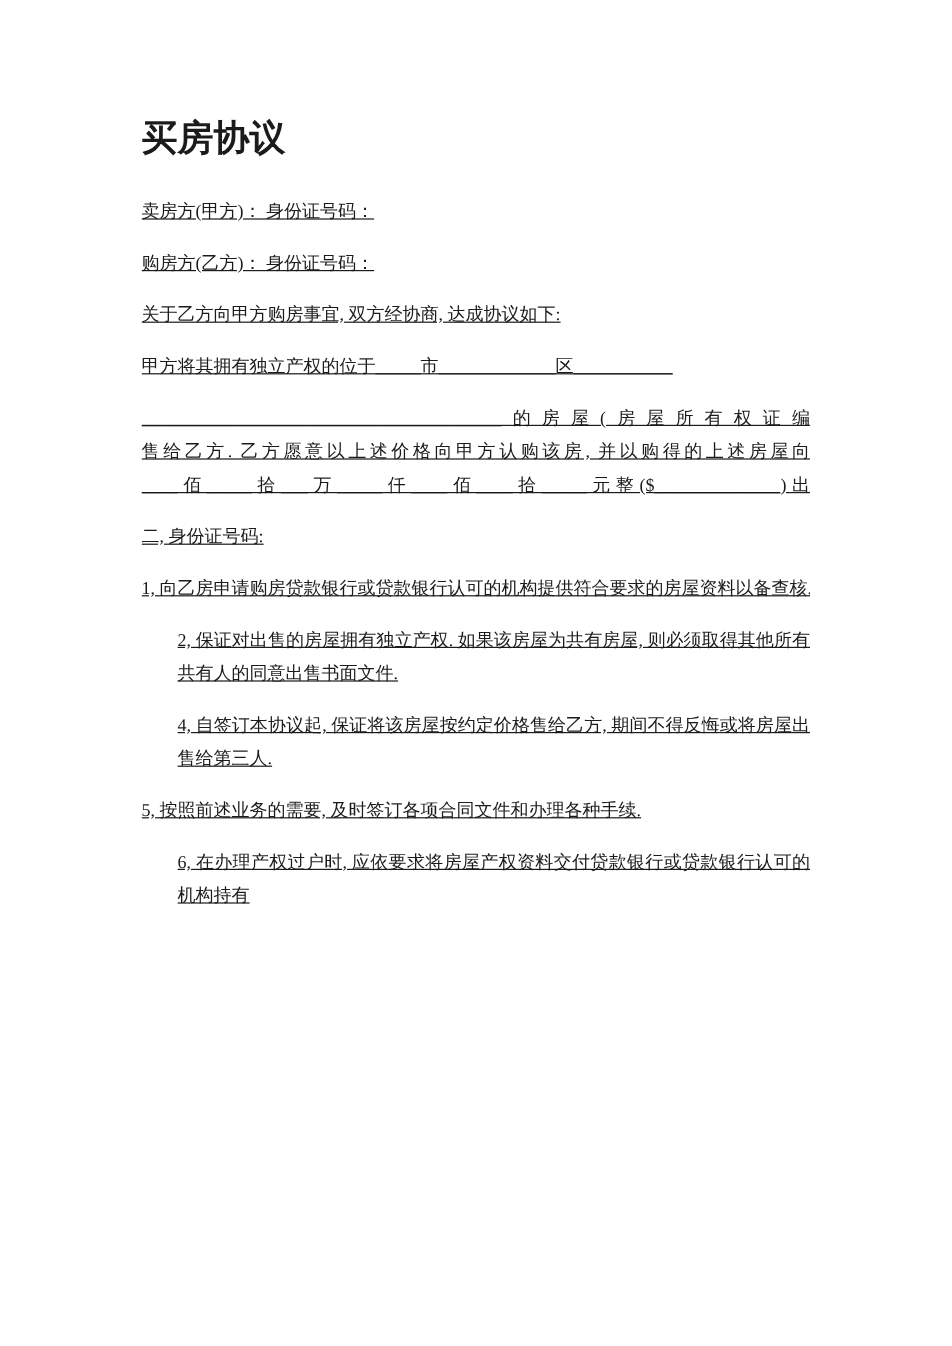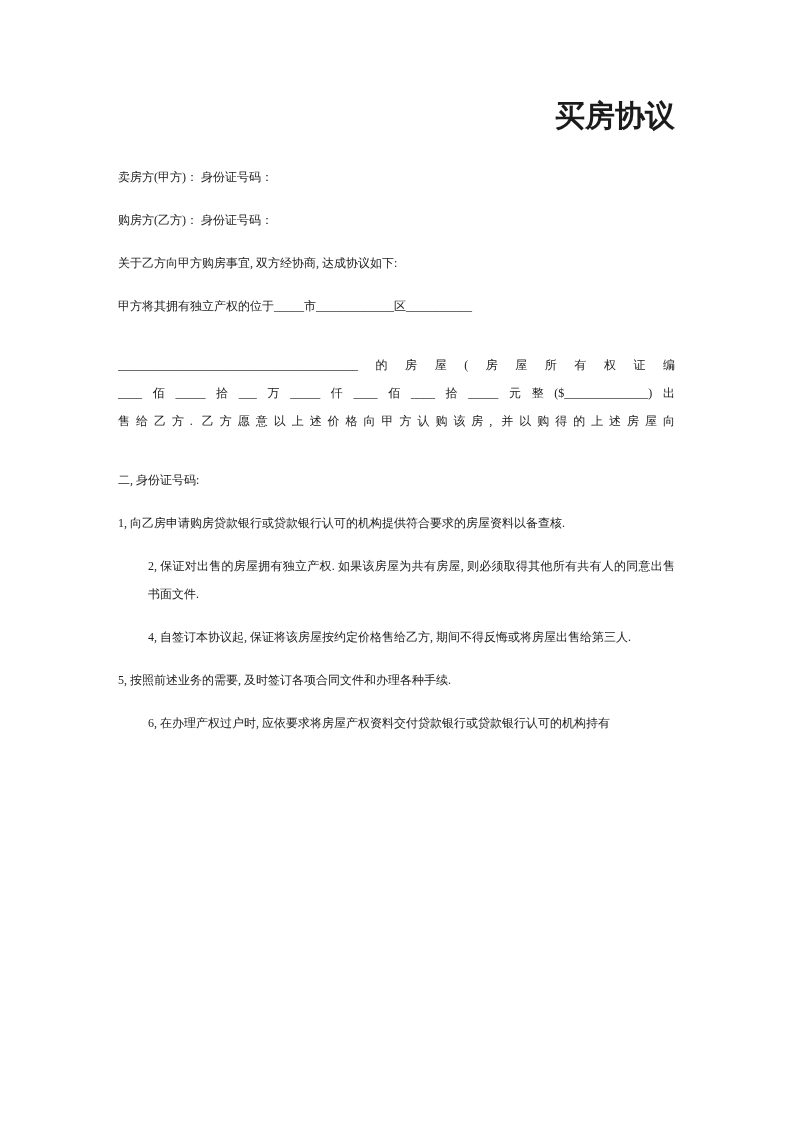--- a/index.html
+++ b/index.html
@@ -15,38 +15,39 @@
     box-sizing: border-box;
     padding: 97px 118px 0 118px;
     font-family: "Liberation Serif", "DejaVu Serif", serif;
     color: #1b1b1b;
     overflow: hidden;
   }
   .doc-title {
     font-size: 30px;
     line-height: 38px;
     font-weight: 700;
-    text-align: right;
+    text-align: left;
     margin: 0 0 28px 0;
   }
   .line {
-    font-size: 12px;
+    font-size: 15px;
     line-height: 28px;
     margin: 15px 0;
+    text-decoration: underline;
   }
   .nowrap {
     white-space: nowrap;
     overflow: hidden;
   }
   .wrap-justify {
     text-align: justify;
     margin-left: 30px;
   }
   .para {
-    margin: 31px 0;
+    margin: 15px 0;
   }
   .para .line {
     margin: 0;
   }
   .jl {
     text-align: justify;
     text-align-last: justify;
     height: 28px;
     overflow: hidden;
   }
@@ -65,22 +66,22 @@
   <p class="line nowrap">卖房方(甲方)： 身份证号码：</p>
 
   <p class="line nowrap">购房方(乙方)： 身份证号码：</p>
 
   <p class="line nowrap">关于乙方向甲方购房事宜, 双方经协商, 达成协议如下:</p>
 
   <p class="line nowrap">甲方将其拥有独立产权的位于_____市_____________区___________</p>
 
   <div class="para">
     <div class="line jl">________________________________________的房屋(房屋所有权证编</div>
+    <div class="line jl">售给乙方. 乙方愿意以上述价格向甲方认购该房, 并以购得的上述房屋向</div>
     <div class="line jl">____佰_____拾___万_____仟____佰____拾_____元整($______________)出</div>
-    <div class="line jl">售给乙方. 乙方愿意以上述价格向甲方认购该房, 并以购得的上述房屋向</div>
   </div>
 
   <p class="line nowrap">二, 身份证号码:</p>
 
   <p class="line nowrap">1, 向乙房申请购房贷款银行或贷款银行认可的机构提供符合要求的房屋资料以备查核.</p>
 
   <p class="line wrap-justify">2, 保证对出售的房屋拥有独立产权. 如果该房屋为共有房屋, 则必须取得其他所有共有人的同意出售书面文件.</p>
 
 
   <p class="line wrap-justify">4, 自签订本协议起, 保证将该房屋按约定价格售给乙方, 期间不得反悔或将房屋出售给第三人.</p>

